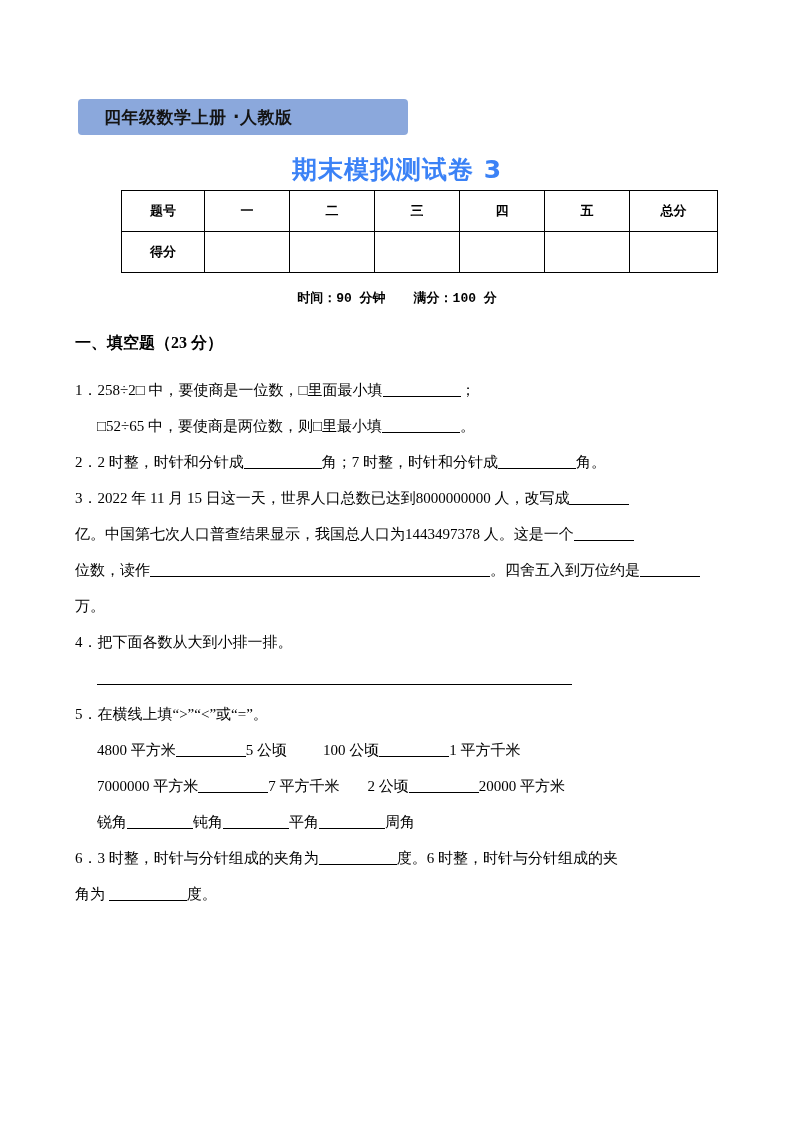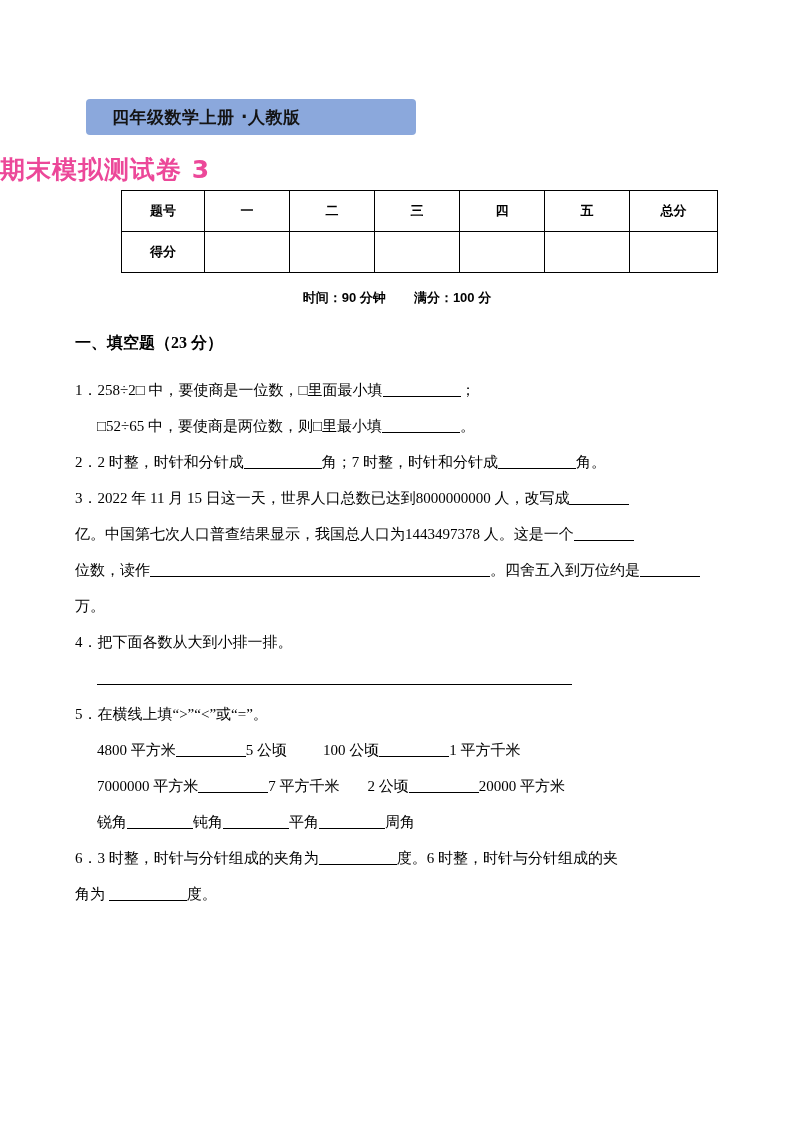--- a/index.html
+++ b/index.html
@@ -28,43 +28,42 @@
     left: 78px;
     top: 99px;
     width: 330px;
     height: 36px;
     background: #8BA8DC;
     border-radius: 4px;
     box-sizing: border-box;
     display: flex;
     align-items: center;
     padding-left: 26px;
-    margin-left: 8px;
   }
   .badge-text {
     font-family: "DejaVu Sans", "Liberation Sans", sans-serif;
     font-size: 17px;
     font-weight: bold;
     color: #141414;
     letter-spacing: 0.5px;
     white-space: nowrap;
   }
 
   
   .main-title {
     position: absolute;
     left: 0;
     top: 153px;
     width: 794px;
-    text-align: left;
+    text-align: center;
     font-family: "DejaVu Sans", "Liberation Sans", sans-serif;
     font-size: 25px;
     font-weight: bold;
     letter-spacing: 1px;
-    color: #ec4899;
+    color: #3b82f6;
   }
 
   
   .score-table {
     position: absolute;
     left: 121px;
     top: 190px;
     width: 553px;
     border-collapse: collapse;
     table-layout: fixed;
@@ -83,21 +82,21 @@
   .col-num   { width: 84px; }
   .col-total { width: 87px; }
 
   
   .time-line {
     position: absolute;
     left: 0;
     top: 289px;
     width: 794px;
     text-align: center;
-    font-family: Liberation Sans, sans-serif;
+    font-family: Liberation Mono, monospace;
     font-size: 13px;
     font-weight: bold;
   }
 
   
   .info-line {
     position: absolute;
     left: 175px;
     top: 308px;
     font-size: 15px;

